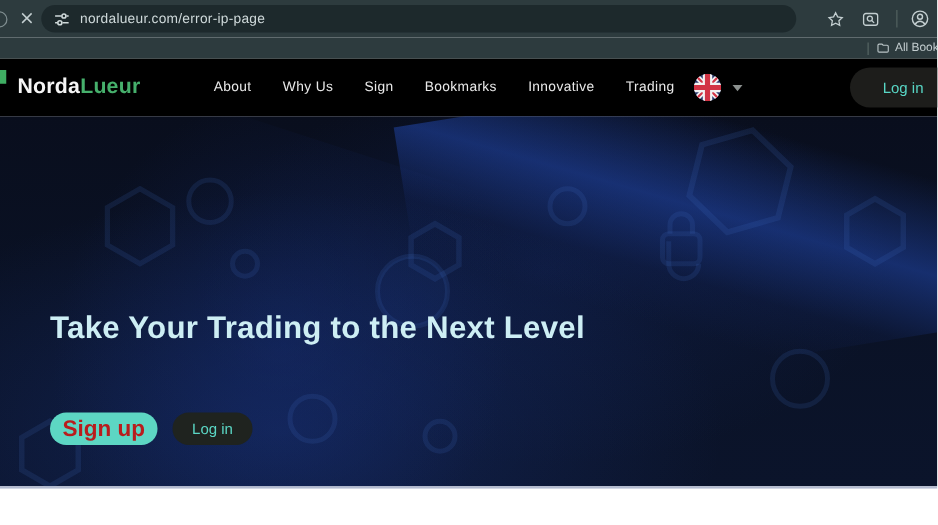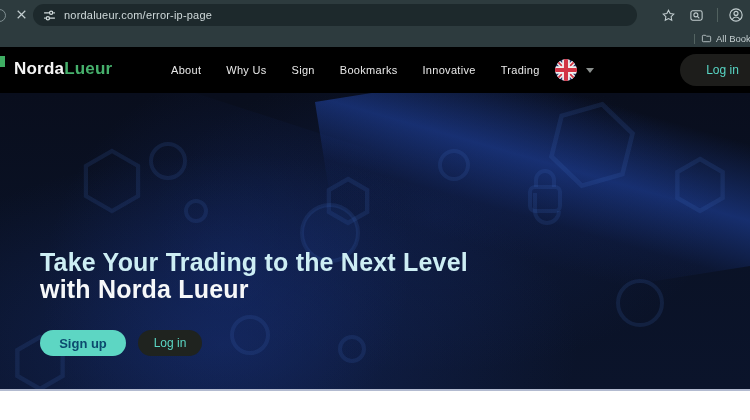--- a/index.html
+++ b/index.html
@@ -81,21 +81,21 @@
   .hero-pattern { position:absolute; left:0; top:0; width:750px; height:298px; }
 
   .hero-title { position:absolute; left:40px; top:136px; font-size:25px; font-weight:bold;
     line-height:27px; letter-spacing:.2px;margin-top:20px; }
   .hero-title .line1 { color:#cdeef4; }
   .hero-title .line2 { color:#f6f8f9; }
   .hero-sub { position:absolute; left:40px; top:200px; color:#cfe2e8; font-size:13px; letter-spacing:.2px; }
   .hero-cta { position:absolute; left:40px; top:237px; display:flex; gap:12px; }
   .btn-signup {
     width:86px; height:26px; border:none; border-radius:13px; background:#5dd6c3;
-    color:#0c4a6e; font-size:13px; font-weight:bold; font-family:inherit; cursor:pointer;
+    color:#b91c1c; font-size:18px; font-weight:bold; font-family:inherit; cursor:pointer;
   }
   .btn-herologin {
     width:64px; height:26px; border:none; border-radius:13px; background:#1f231f;
     color:#5bd7c5; font-size:12px; font-family:inherit; cursor:pointer;
   }
 
   
   .below-section { position:absolute; left:0; top:391px; width:750px; height:29px; background:#ffffff; }
 </style>
 </head>
@@ -197,21 +197,20 @@
             <path d="M-9 2v-7a9 9 0 0118 0v7"></path>
           </g>
         <g transform="translate(880,180)">
             <rect x="-15" y="2" width="30" height="24" rx="5"></rect>
           </g>
         <path d="M535 100v18a12 12 0 0024 0"></path>
       </g>
     </svg>
     <div class="hero-title">
       <div class="line1">Take Your Trading to the Next Level</div>
-      <div class="line2">with Norda Lueur</div>
     </div>
     <div class="hero-cta">
       <button class="btn-signup">Sign up</button>
       <button class="btn-herologin">Log in</button>
     </div>
   </div>
 
   <div class="below-section"></div>
 
 </div>

